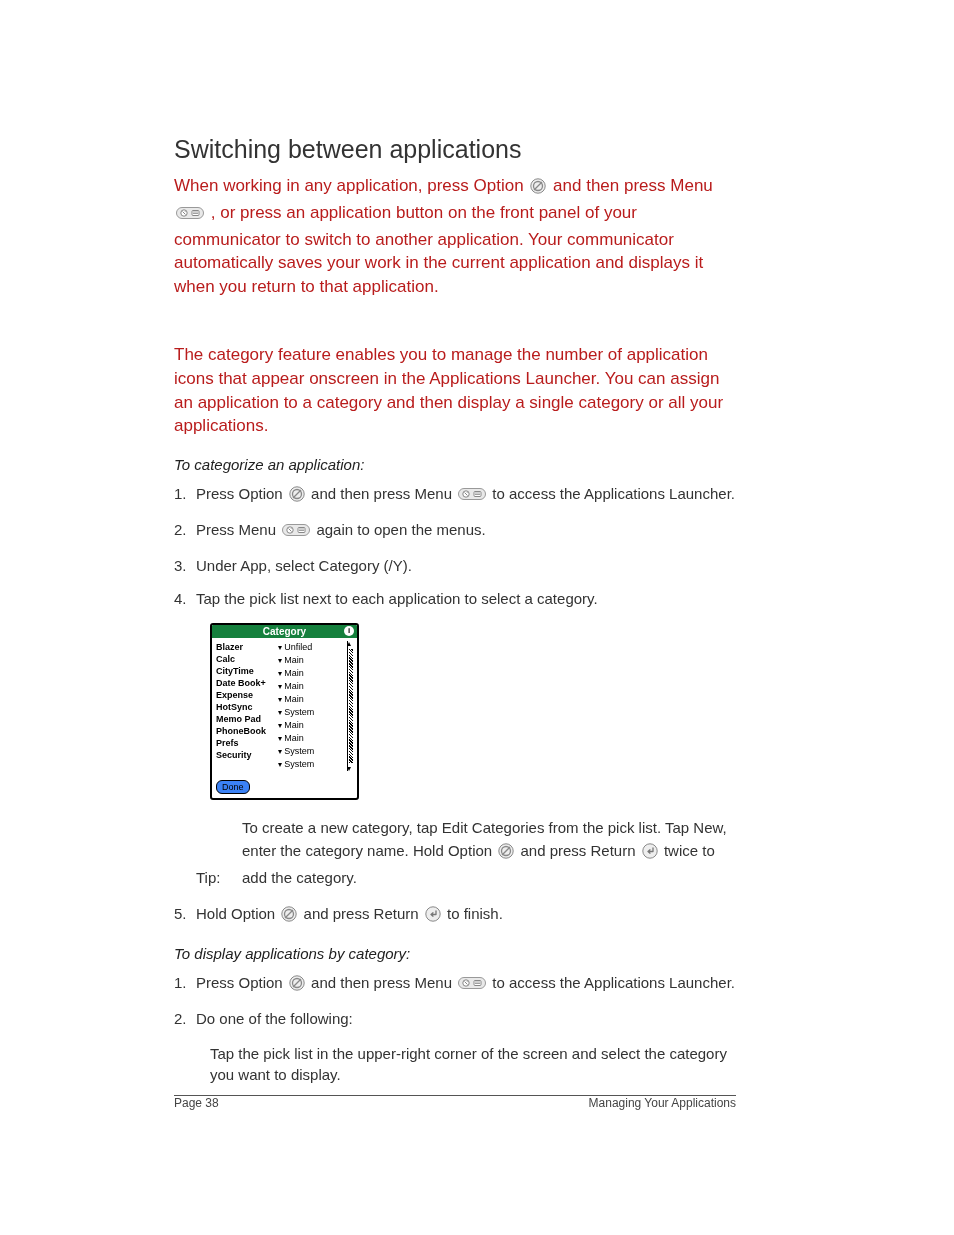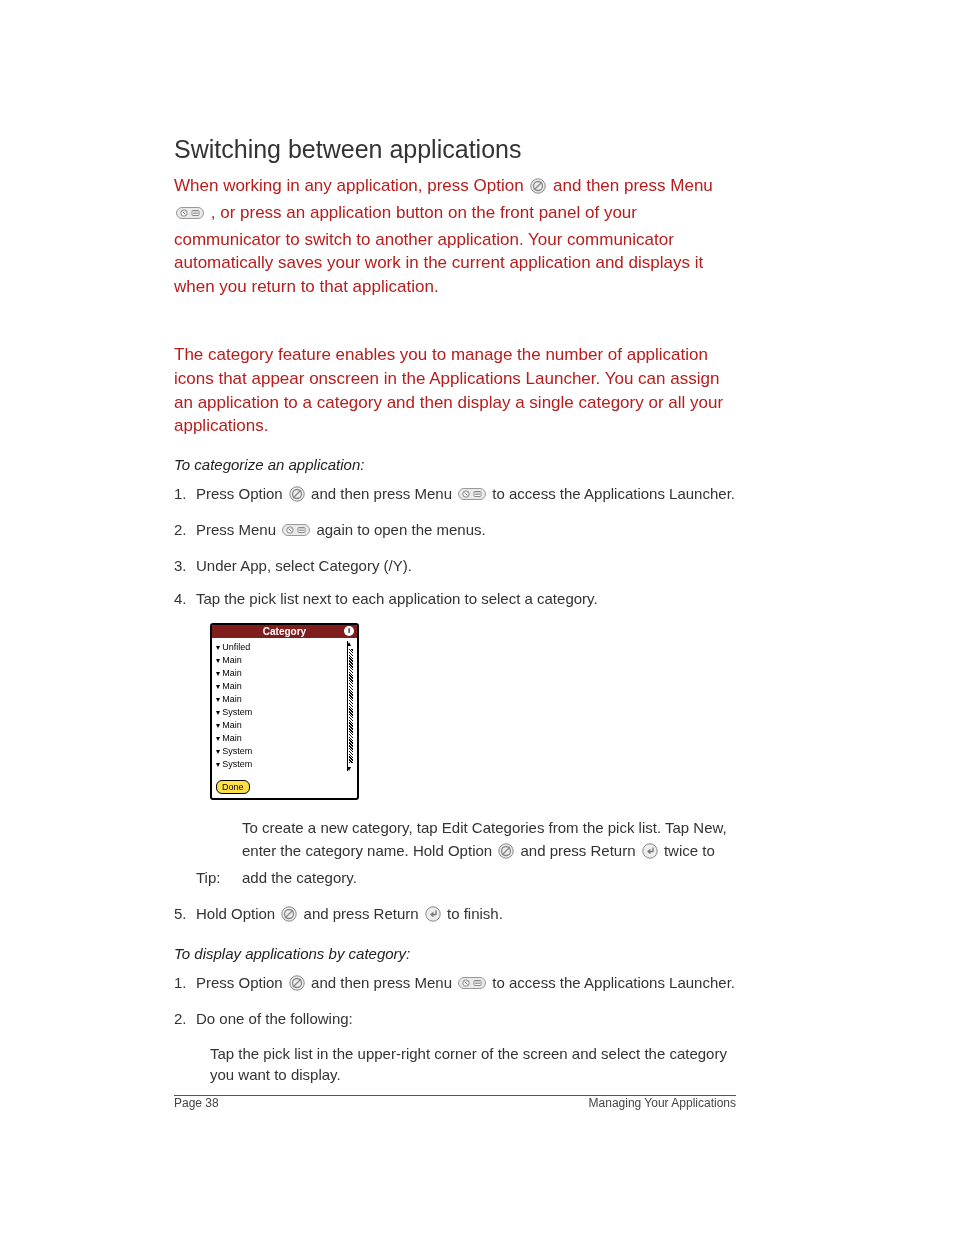--- a/index.html
+++ b/index.html
@@ -89,21 +89,21 @@
   
   .cat-window {
     width: 145px;
     border: 2px solid #000;
     border-radius: 3px;
     font-family: "Lucida Grande", "Verdana", sans-serif;
     background: #fff;
     overflow: hidden;
   }
   .cat-titlebar {
-    background: #7f1d1d;
+    background: #15803d;
     color: #fff;
     font-size: 10px;
     font-weight: bold;
     text-align: center;
     padding: 1px 0;
     position: relative;
   }
   .cat-titlebar .info-icon {
     position: absolute;
     right: 3px;
@@ -172,21 +172,21 @@
   .cat-footer {
     padding: 3px 4px 4px 4px;
   }
   .cat-done {
     border: 1px solid #000;
     border-radius: 6px;
     font-size: 9px;
     padding: 0 5px;
     display: inline-block;
     line-height: 12px;
-    background: #fde047;
+    background: #3b82f6;
     color: #000;
   }
   .gap-lg { height: 26px; }
   .footer {
     position: absolute;
     left: 174px;
     right: 174px;
     bottom: 125px;
     border-top: 1px solid #555;
     padding-top: 0;
@@ -265,20 +265,32 @@
     <li>Tap the pick list next to each application to select a category.</li>
   </ol>
 
   <div class="screenshot">
     <div class="cat-window">
       <div class="cat-titlebar">
         <span>Category</span>
         <span class="info-icon">i</span>
       </div>
       <div class="cat-body">
+        <div class="cat-col-left">
+          <div>Blazer</div>
+          <div>Calc</div>
+          <div>CityTime</div>
+          <div>Date Book+</div>
+          <div>Expense</div>
+          <div>HotSync</div>
+          <div>Memo Pad</div>
+          <div>PhoneBook</div>
+          <div>Prefs</div>
+          <div>Security</div>
+        </div>
         <div class="cat-col-right">
           <div class="row">Unfiled</div>
           <div class="row">Main</div>
           <div class="row">Main</div>
           <div class="row">Main</div>
           <div class="row">Main</div>
           <div class="row">System</div>
           <div class="row">Main</div>
           <div class="row">Main</div>
           <div class="row">System</div>

